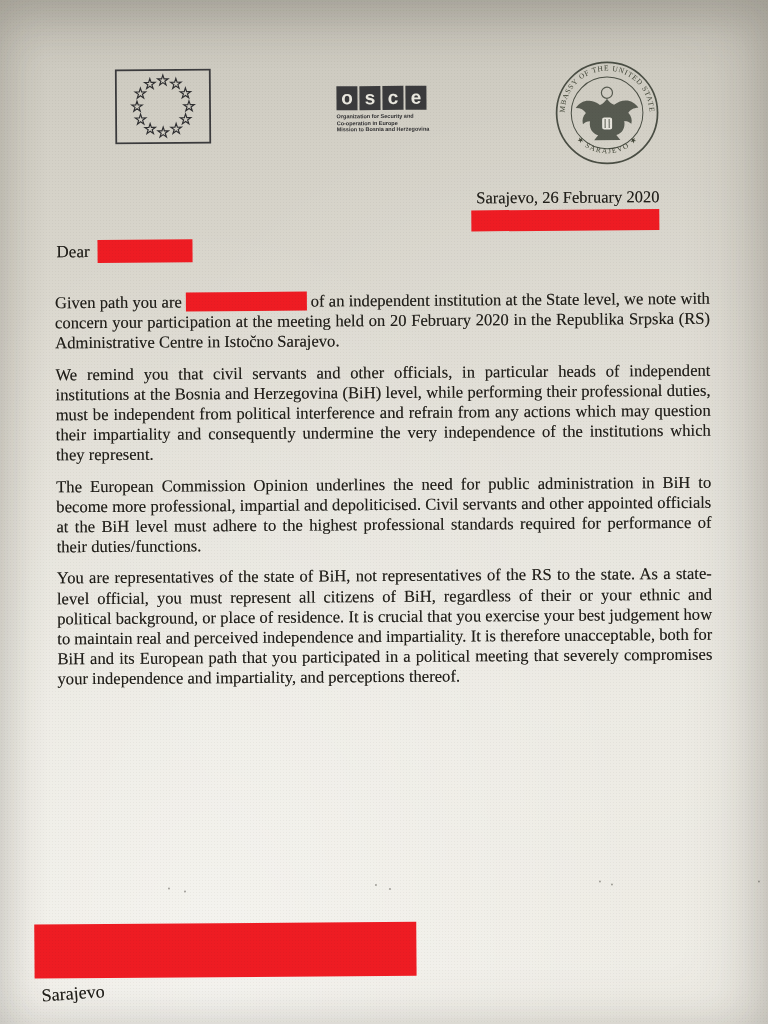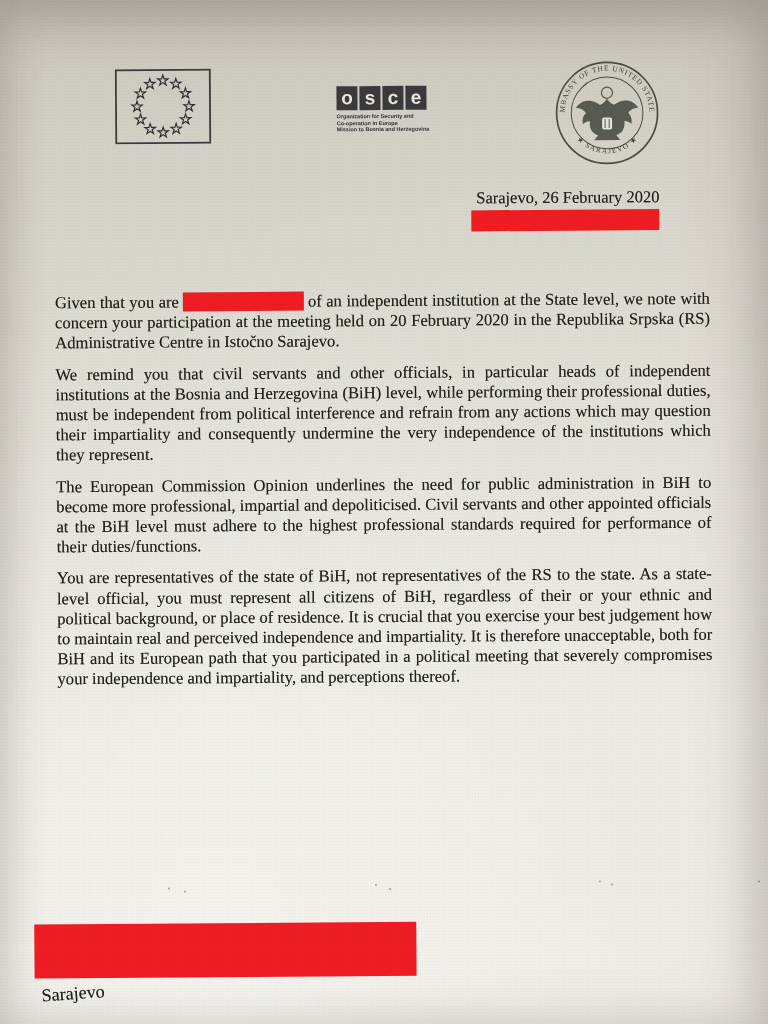--- a/index.html
+++ b/index.html
@@ -114,23 +114,27 @@
         <path d="M53 39 c-2 3 -4 5 -7 6 c-9 -7 -19 -5 -24 3 c5 0 8 2 10 5 c-3 3 -4 7 -3 11 c2 -2 4 -3 7 -3 c-1 7 2 12 8 14 l-4 5 h26 l-4 -5 c6 -2 9 -7 8 -14 c3 0 5 1 7 3 c1 -4 0 -8 -3 -11 c2 -3 5 -5 10 -5 c-5 -8 -15 -10 -24 -3 c-3 -1 -5 -3 -7 -6 z"></path>
         <rect x="47.5" y="57" width="11" height="13" rx="2.5" fill="#e9e7df" stroke="#4a4e44" stroke-width="1.1"></rect>
         <line x1="51" y1="59" x2="51" y2="68" stroke="#4a4e44" stroke-width="1"></line>
         <line x1="55" y1="59" x2="55" y2="68" stroke="#4a4e44" stroke-width="1"></line>
       </g>
     </svg>
 
     <div class="dateline">Sarajevo, 26 February 2020</div>
     <div class="redaction redact-under-date"></div>
 
+    <div class="salutation">
+      <span>Dear</span>
+        <span class="redaction redact-salutation"></span>
+    </div>
 
     <div class="body-text">
-      <p><span>Given that you are</span><span class="redaction redact-inline"></span><span>of an independent institution at the State level, we note with concern your participation at the meeting held on 20 February 2020 in the Republika Srpska (RS) Administrative Centre in Istočno Sarajevo.</span></p>
+      <p><span>Given path you are</span><span class="redaction redact-inline"></span><span>of an independent institution at the State level, we note with concern your participation at the meeting held on 20 February 2020 in the Republika Srpska (RS) Administrative Centre in Istočno Sarajevo.</span></p>
       <p>We remind you that civil servants and other officials, in particular heads of independent institutions at the Bosnia and Herzegovina (BiH) level, while performing their professional duties, must be independent from political interference and refrain from any actions which may question their impartiality and consequently undermine the very independence of the institutions which they represent.</p>
       <p>The European Commission Opinion underlines the need for public administration in BiH to become more professional, impartial and depoliticised. Civil servants and other appointed officials at the BiH level must adhere to the highest professional standards required for performance of their duties/functions.</p>
       <p>You are representatives of the state of BiH, not representatives of the RS to the state. As a state-level official, you must represent all citizens of BiH, regardless of their or your ethnic and political background, or place of residence. It is crucial that you exercise your best judgement how to maintain real and perceived independence and impartiality. It is therefore unacceptable, both for BiH and its European path that you participated in a political meeting that severely compromises your independence and impartiality, and perceptions thereof.</p>
     </div>
 
     <div>
       <div class="artifact-dot" style="left:165px;top:886px;"></div>
       <div class="artifact-dot" style="left:181px;top:889px;"></div>
       <div class="artifact-dot" style="left:372px;top:884px;"></div>
       <div class="artifact-dot" style="left:386px;top:888px;"></div>

